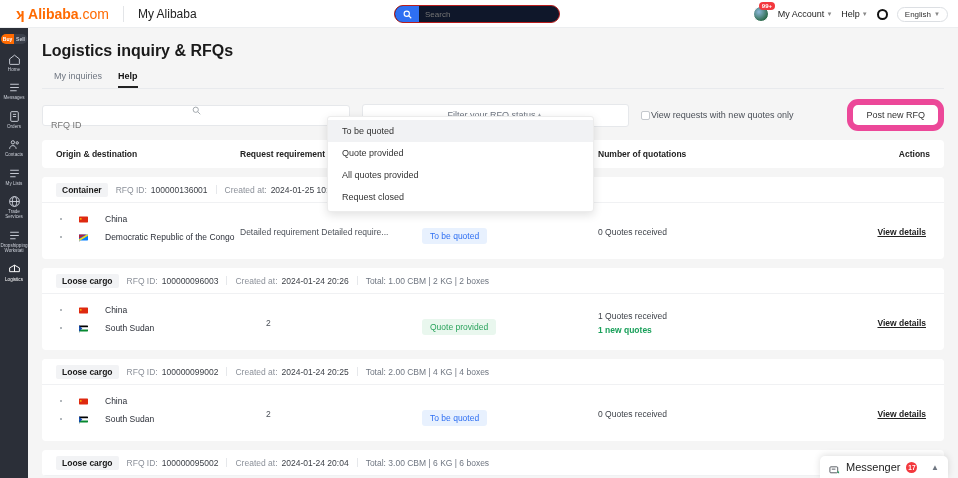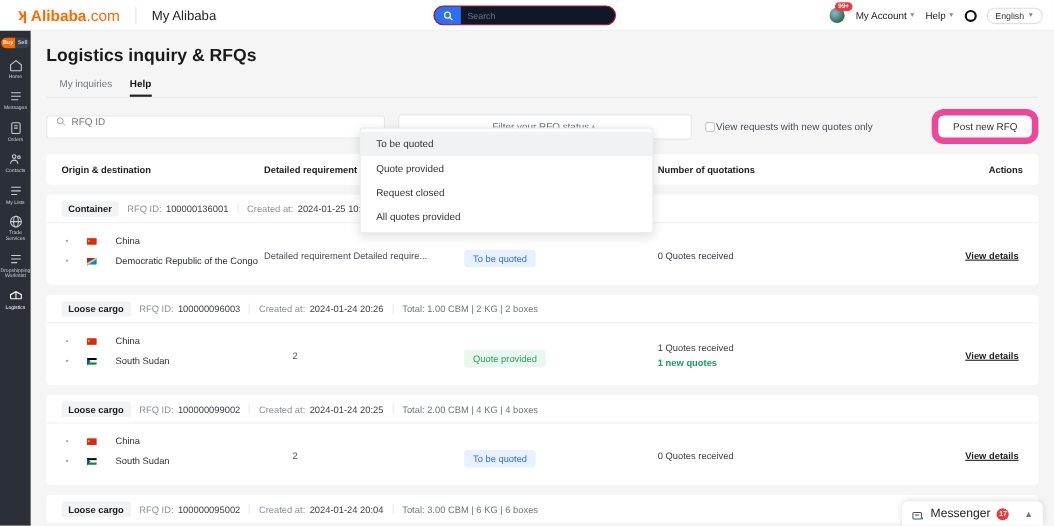--- a/index.html
+++ b/index.html
@@ -100,21 +100,21 @@
   .tab { font-size: 9px; color: #6f7681; padding-bottom: 5px; cursor: pointer; }
   .tab.active { color: #111; font-weight: bold; border-bottom: 2px solid #222; }
   .tabs-rule { height: 1px; background: #e8eaed; margin: 0 14px; }
 
   
   .filter-row {
     display: flex; align-items: center; margin: 10px 14px 0 14px; gap: 12px;
   }
   .rfq-search {
     width: 308px; height: 21px; background: #fff; border: 1px solid #e6e8eb;
-    border-radius: 3px; display: flex; align-items: flex-start; padding: 0 8px; gap: 5px;
+    border-radius: 3px; display: flex; align-items: center; padding: 0 8px; gap: 5px; flex-direction: column;
   }
   .rfq-search svg { width: 9px; height: 9px; flex: 0 0 auto; }
   .rfq-search input {
     border: none; outline: none; font-size: 9px; color: #6f7681;
     width: 100%; background: transparent; font-family: "Liberation Sans", sans-serif;
   }
   .status-select {
     width: 267px; height: 23px; background: #fff; border: 1px solid #e6e8eb;
     border-radius: 3px; display: flex; align-items: center; justify-content: center;
     padding: 0 8px; font-size: 9px; color: #6f7681; cursor: pointer;
@@ -374,21 +374,21 @@
     <div class="checkbox-group">
       <span class="cbox"></span>
       <span class="cbox-label">View requests with new quotes only</span>
     </div>
 
     <button class="post-btn">Post new RFQ</button>
   </div>
 
   <div class="table-head">
     <span class="th-origin">Origin &amp; destination</span>
-    <span class="th-req">Detailed requirement</span>
+    <span class="th-req">Request requirement</span>
     <span class="th-quotes">Number of quotations</span>
     <span class="th-actions">Actions</span>
   </div>
 
   <div class="card">
     <div class="card-head">
       <span class="ctype">Container</span>
       <span class="kv">
           <span class="k">RFQ ID:</span>
           <span class="v">100000136001</span>
@@ -545,22 +545,22 @@
           <span class="v">2024-01-24 20:04</span>
         </span>
       <span class="vbar"></span>
       <span class="v">Total: 3.00 CBM | 6 KG | 6 boxes</span>
     </div>
   </div>
 
   <div class="dropdown">
     <div class="dd-item hl">To be quoted</div>
     <div class="dd-item">Quote provided</div>
+    <div class="dd-item">All quotes provided</div>
     <div class="dd-item">Request closed</div>
-    <div class="dd-item">All quotes provided</div>
   </div>
 
 </div>
 
 <div class="messenger">
   <span class="msg-ico">
     <svg viewBox="0 0 24 24" fill="none" stroke="#4b5058" stroke-width="2">
         <rect x="2" y="4" width="17" height="13" rx="2"></rect>
         <path d="M6 9h8"></path>
         <path d="M17 14l5 5v-5z" fill="#19a05a" stroke="none"></path>

